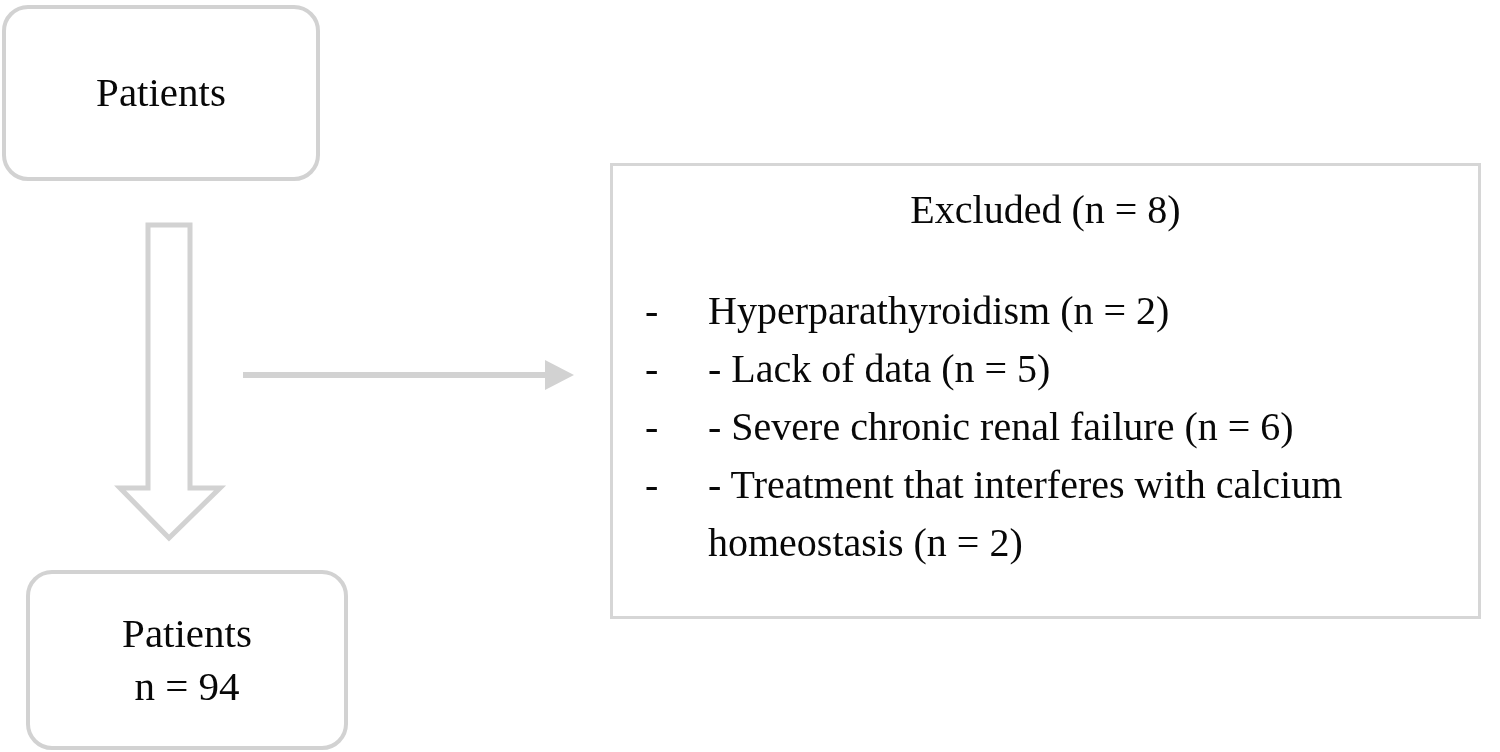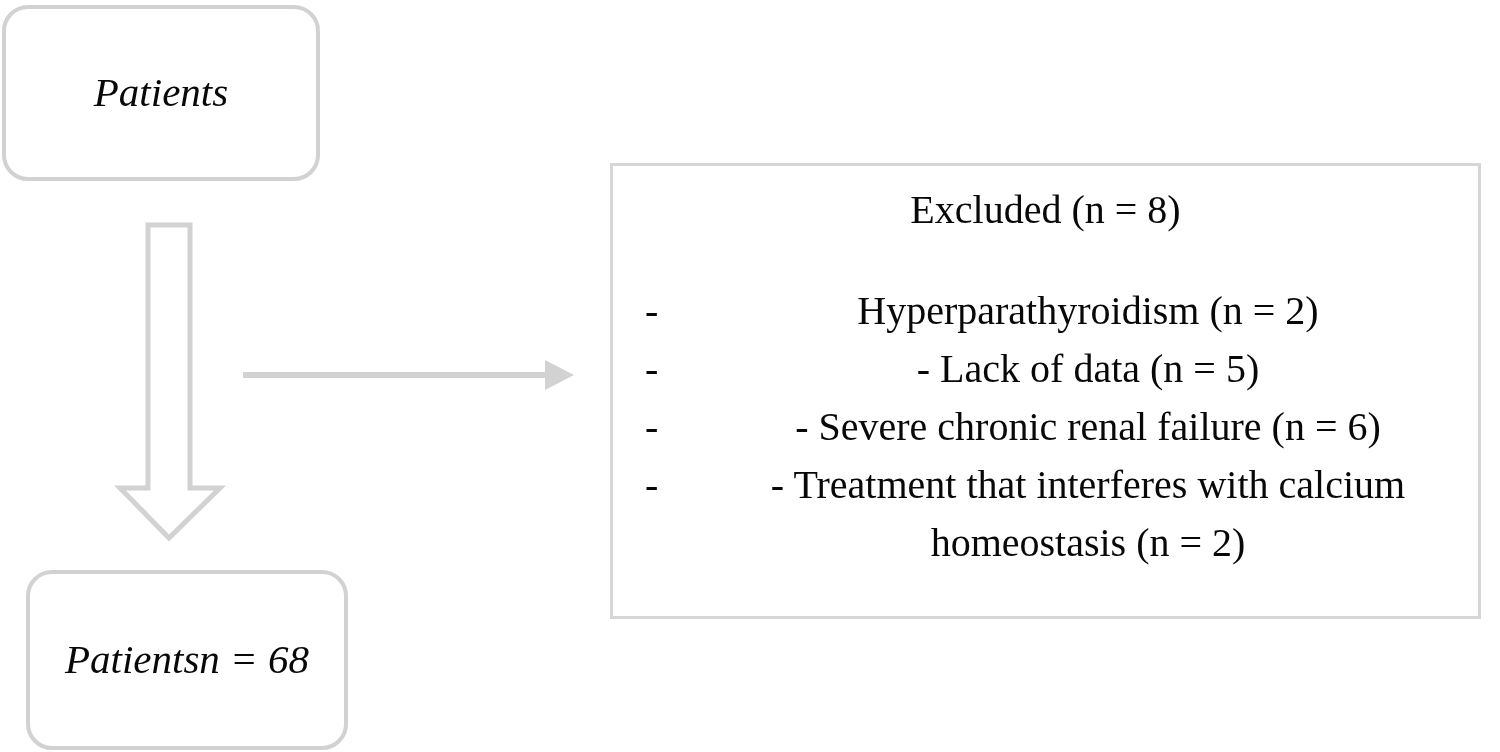--- a/index.html
+++ b/index.html
@@ -20,28 +20,27 @@
   }
 
   
   .flow-box {
     position: absolute;
     box-sizing: border-box;
     background: #ffffff;
     border: 4px solid #d2d2d2;
     border-radius: 26px;
     display: flex;
-    flex-direction: row;
+    flex-direction: column;
     align-items: center;
     justify-content: center;
     text-align: center;
     line-height: 1.30;
     font-size: 41px;
     color: #080808;
-    font-style: italic;
   }
   .flow-box .ln {
     display: block;
     white-space: nowrap;
   }
 
   #box-admitted {
     left: 2px;
     top: 5px;
     width: 318px;
@@ -92,21 +91,21 @@
   }
   .ex-bullet {
     flex: 0 0 auto;
     width: 71px;
     text-align: left;
     padding-left: 8px;
     box-sizing: border-box;
   }
   .ex-text {
     flex: 1 1 auto;
-    text-align: center;
+    text-align: left;
   }
 
   
   #arrow-down, #arrow-right {
     position: absolute;
     overflow: visible;
   }
   #arrow-down {
     left: 118px;
     top: 220px;
@@ -124,21 +123,21 @@
 <body>
 
 <div id="canvas">
 
   <div class="flow-box" id="box-admitted">
     <span class="ln">Patients</span>
   </div>
 
   <div class="flow-box" id="box-included">
     <span class="ln">Patients</span>
-    <span class="ln">n = 68</span>
+    <span class="ln">n = 94</span>
   </div>
 
   <svg id="arrow-down" viewBox="0 0 110 325" aria-hidden="true">
     <polygon points="30,5 72,5 72,268 102,268 51,318 2,268 30,268" fill="#ffffff" stroke="#d2d2d2" stroke-width="5" stroke-linejoin="miter"></polygon>
   </svg>
 
   <svg id="arrow-right" viewBox="0 0 340 46" aria-hidden="true">
     <line x1="3" y1="23" x2="308" y2="23" stroke="#d2d2d2" stroke-width="6"></line>
     <polygon points="305,8 334,23 305,38" fill="#d2d2d2"></polygon>
   </svg>

